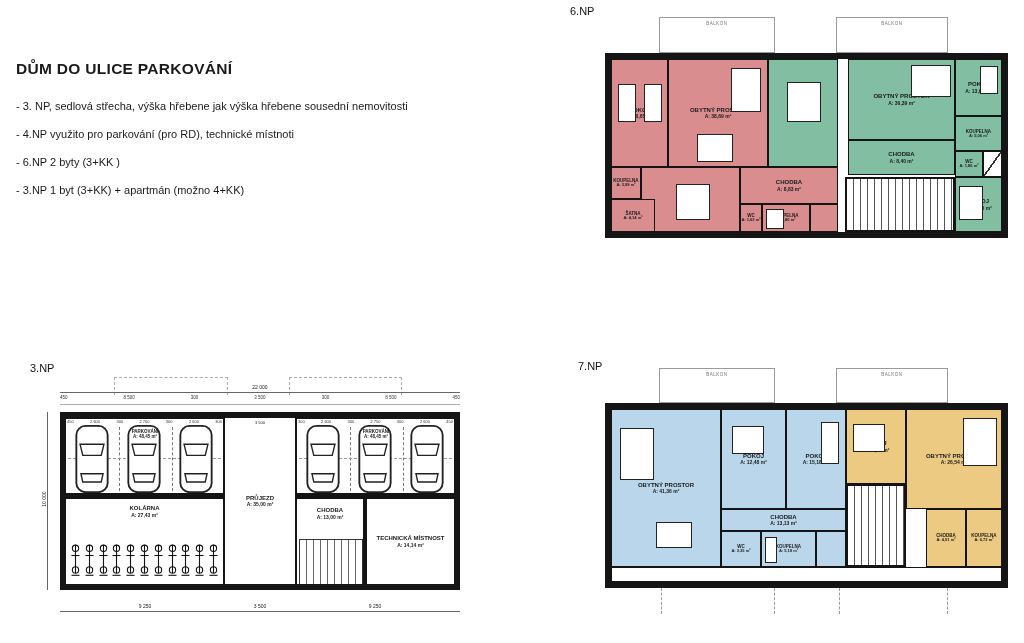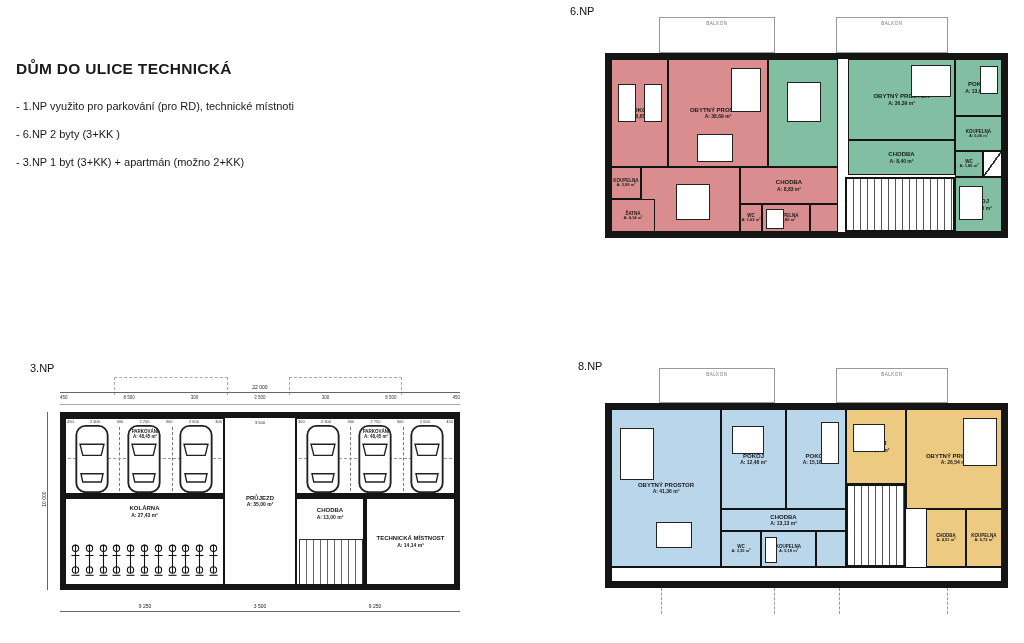--- a/index.html
+++ b/index.html
@@ -51,24 +51,25 @@
   .dimrow{position:absolute;display:flex;justify-content:space-between;font-size:4.5px;color:#333;}
   .stalldims{position:absolute;left:1px;right:1px;top:0;display:flex;justify-content:space-between;font-size:4px;color:#333;z-index:2;}
   .dashrect{position:absolute;border:1px dashed #aaa;border-bottom:none;box-sizing:border-box;}
   .cl{position:absolute;width:0;border-left:1px dashed #999;}
   .rot{transform:rotate(-90deg);transform-origin:center;}
 </style>
 </head>
 <body>
 
 <div class="intro">
-  <h1>DŮM DO ULICE TECHNICKÁ</h1>
-  <p>- 1.NP využito pro parkování (pro RD), technické místnoti</p>
+  <h1>DŮM DO ULICE PARKOVÁNÍ</h1>
+  <p>- 3. NP, sedlová střecha, výška hřebene jak výška hřebene sousední nemovitosti</p>
+  <p>- 4.NP využito pro parkování (pro RD), technické místnoti</p>
   <p>- 6.NP 2 byty (3+KK )</p>
-  <p>- 3.NP 1 byt (3+KK) + apartmán (možno 2+KK)</p>
+  <p>- 3.NP 1 byt (3+KK) + apartmán (možno 4+KK)</p>
 </div>
 
 <div class="plan-label" style="left:570px;top:5px;">6.NP</div>
 <div class="balcony" style="left:659px;top:17px;width:116px;height:36px;">
   <span>BALKON</span>
 </div>
 <div class="balcony" style="left:836px;top:17px;width:112px;height:36px;">
   <span>BALKON</span>
 </div>
 
@@ -143,21 +144,21 @@
     <div class="room void" style="left:372px;top:92px;width:19px;height:26px;"></div>
     <div class="room green" style="left:344px;top:118px;width:47px;height:55px;">
       <div class="furn" style="left:3px;top:8px;width:24px;height:34px;"></div>
       <span class="rn">POKOJ</span>
       <span class="ra">A: 14,30 m²</span>
     </div>
     <div class="room stairs" style="left:234px;top:118px;width:110px;height:55px;"></div>
   </div>
 </div>
 
-<div class="plan-label" style="left:578px;top:360px;">8.NP</div>
+<div class="plan-label" style="left:578px;top:360px;">7.NP</div>
 <div class="balcony" style="left:659px;top:368px;width:116px;height:35px;">
   <span>BALKON</span>
 </div>
 <div class="balcony" style="left:836px;top:368px;width:112px;height:35px;">
   <span>BALKON</span>
 </div>
 
 <div class="bldg" style="left:605px;top:403px;width:403px;height:185px;">
   <div class="inner">
 

